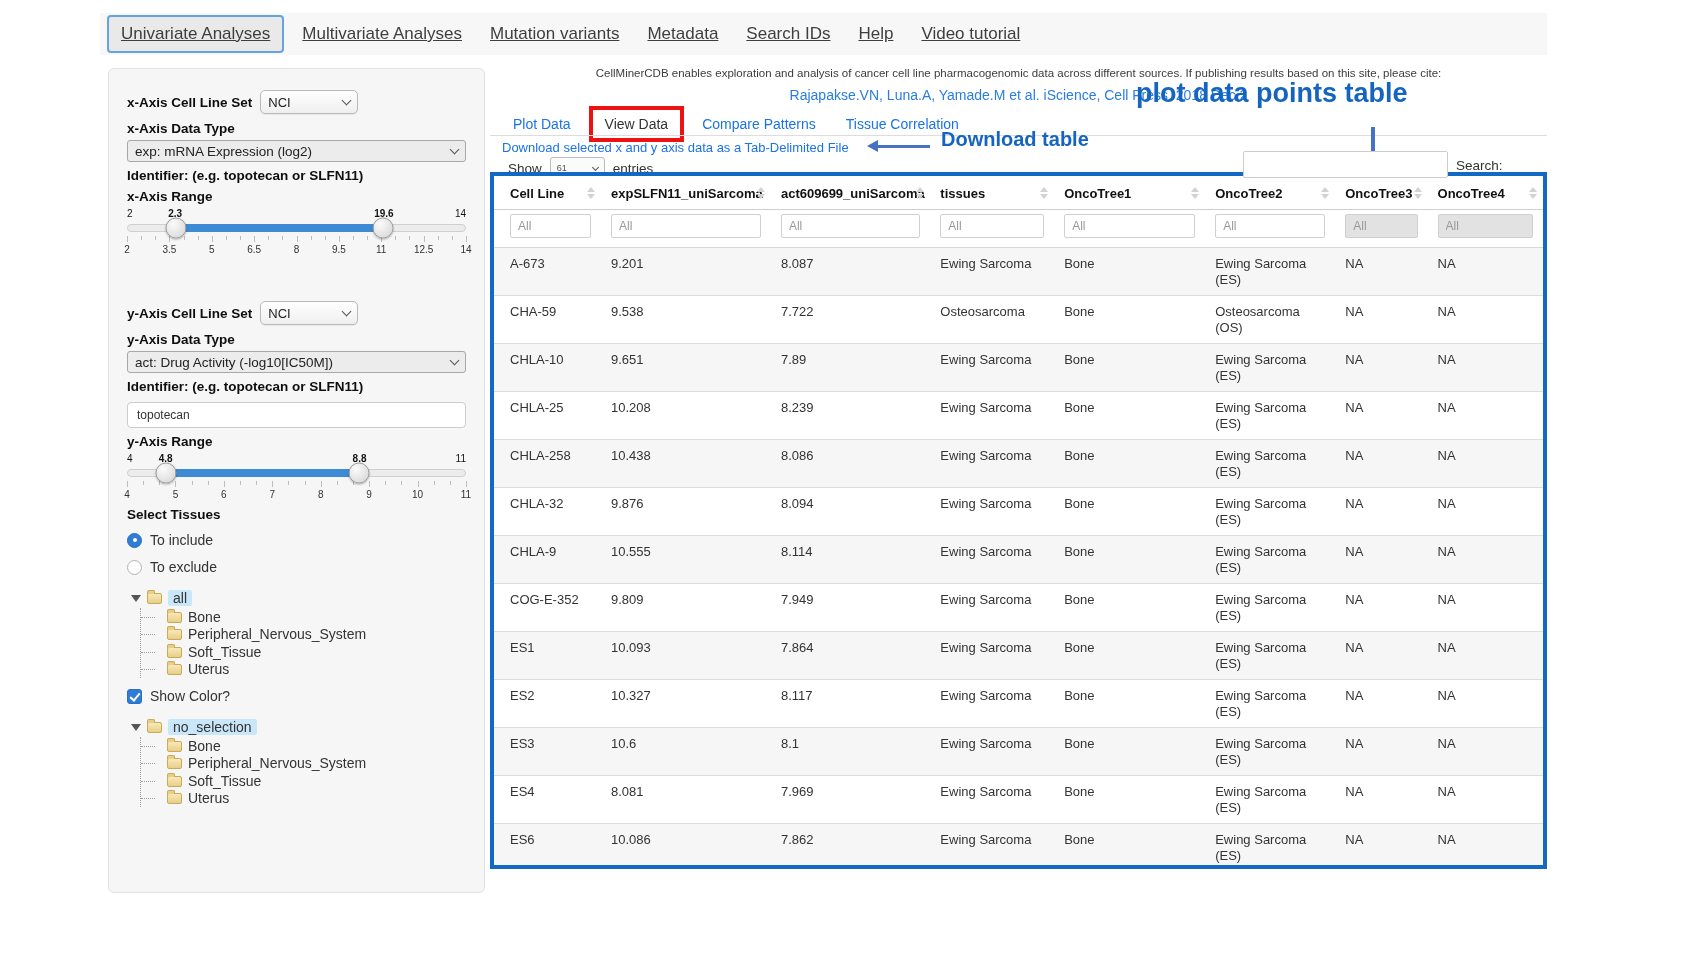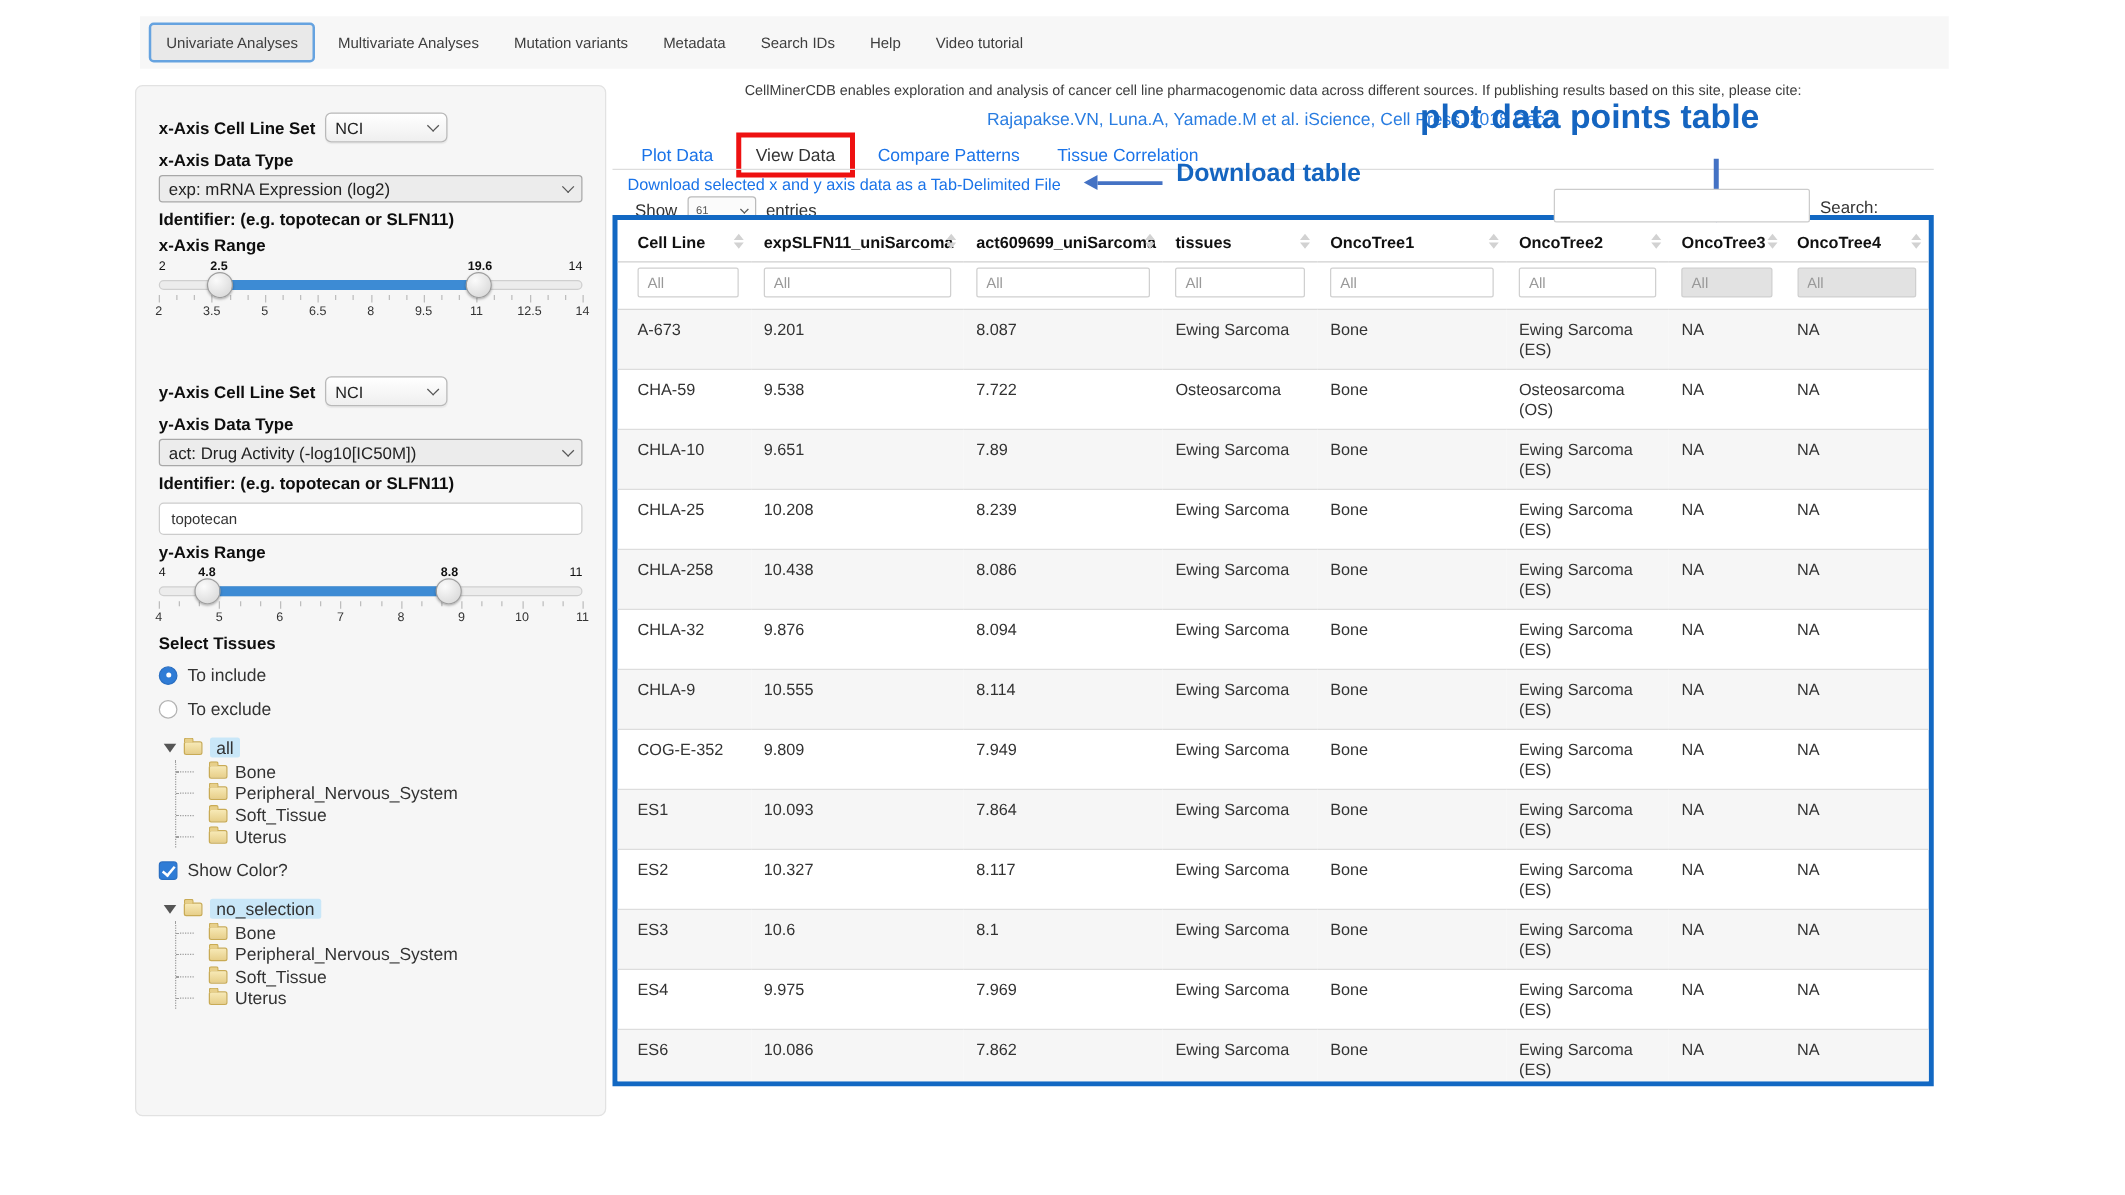--- a/index.html
+++ b/index.html
@@ -3,21 +3,21 @@
 <meta charset="utf-8">
 <style>
   :root{
     --link:#1a73e8; --ann-blue:#1565c0; --arrow:#4472c4; --red:#ee1111;
     --slblue:#3d8bd4; --tblue:#1268c3;
   }
   *{box-sizing:border-box; margin:0; padding:0;}
   html,body{width:1700px;height:956px;background:#fff;font-family:"Liberation Sans",sans-serif;position:relative;overflow:hidden;}
 
   
-  .navbar{position:absolute;left:112px;top:13px;width:1447px;height:42px;background:#f7f7f7;display:flex;align-items:center;font-size:12px;color:#3e3e3e;}
+  .navbar{position:absolute;left:100px;top:13px;width:1447px;height:42px;background:#f7f7f7;display:flex;align-items:center;font-size:17px;color:#3e3e3e;text-decoration:underline;}
   .nav-tab{padding:0 14px;cursor:pointer;white-space:nowrap;}
   .nav-tab.active{background:#e9e9e9;border:2px solid #66a3e0;border-radius:4px;padding:7px 12px;margin-left:7px;margin-right:4px;}
 
   
   .sidebar{position:absolute;left:108px;top:68px;width:377px;height:825px;background:#f6f6f6;border:1px solid #e2e2e2;border-radius:6px;padding:20px 18px;font-size:13.5px;color:#222;overflow:hidden;}
   .lbl{font-weight:bold;color:#0e0e0e;}
   .lbl.block{margin:6px 0 4px;}
   .s-row1{display:flex;align-items:center;gap:8px;height:26px;margin-bottom:2px;}
   .msel{display:flex;align-items:center;justify-content:space-between;gap:6px;background:linear-gradient(#ffffff,#efefef);border:1px solid #b9b9b9;border-radius:5px;height:24px;width:98px;padding:0 7px;font-size:13px;color:#222;font-weight:normal;box-shadow:0 1px 1px rgba(0,0,0,.06);cursor:pointer;}
   .fsel{display:flex;align-items:center;justify-content:space-between;background:#ececec;border:1px solid #a8a8a8;border-radius:3px;height:22px;width:100%;padding:0 7px;font-size:13.5px;color:#222;margin:3px 0 5px;cursor:pointer;}
@@ -123,21 +123,21 @@
   <div class="lbl block">x-Axis Data Type</div>
   <div class="fsel">
     <span>exp: mRNA Expression (log2)</span>
     <span class="chev"></span>
   </div>
   <div class="lbl block">Identifier: (e.g. topotecan or SLFN11)</div>
   <div class="lbl block range-lbl">x-Axis Range</div>
   <div class="slider" id="slider-x">
     <div class="sl-top">
       <span style="left:0">2</span>
-      <span class="sl-val" style="left:14.2%">2.5</span>
+      <span class="sl-val" style="left:14.2%">2.3</span>
       <span class="sl-val" style="left:75.8%">19.6</span>
       <span style="right:0">14</span>
     </div>
     <div class="sl-track">
       <div class="sl-range" style="left:14.2%;right:24.200000000000003%"></div>
       <div class="sl-handle" style="left:14.2%"></div>
       <div class="sl-handle" style="left:75.8%"></div>
     </div>
     <div class="sl-ticks">
         <i class="maj" style="left:0.00%"></i>
@@ -525,21 +525,21 @@
           <td class="num">10.6</td>
           <td class="num">8.1</td>
           <td class="">Ewing Sarcoma</td>
           <td class="">Bone</td>
           <td class="">Ewing Sarcoma (ES)</td>
           <td class="">NA</td>
           <td class="">NA</td>
         </tr>
         <tr class="">
           <td class="">ES4</td>
-          <td class="num">9.975</td>
+          <td class="num">8.081</td>
           <td class="num">7.969</td>
           <td class="">Ewing Sarcoma</td>
           <td class="">Bone</td>
           <td class="">Ewing Sarcoma (ES)</td>
           <td class="">NA</td>
           <td class="">NA</td>
         </tr>
         <tr class="striped">
           <td class="">ES6</td>
           <td class="num">10.086</td>

